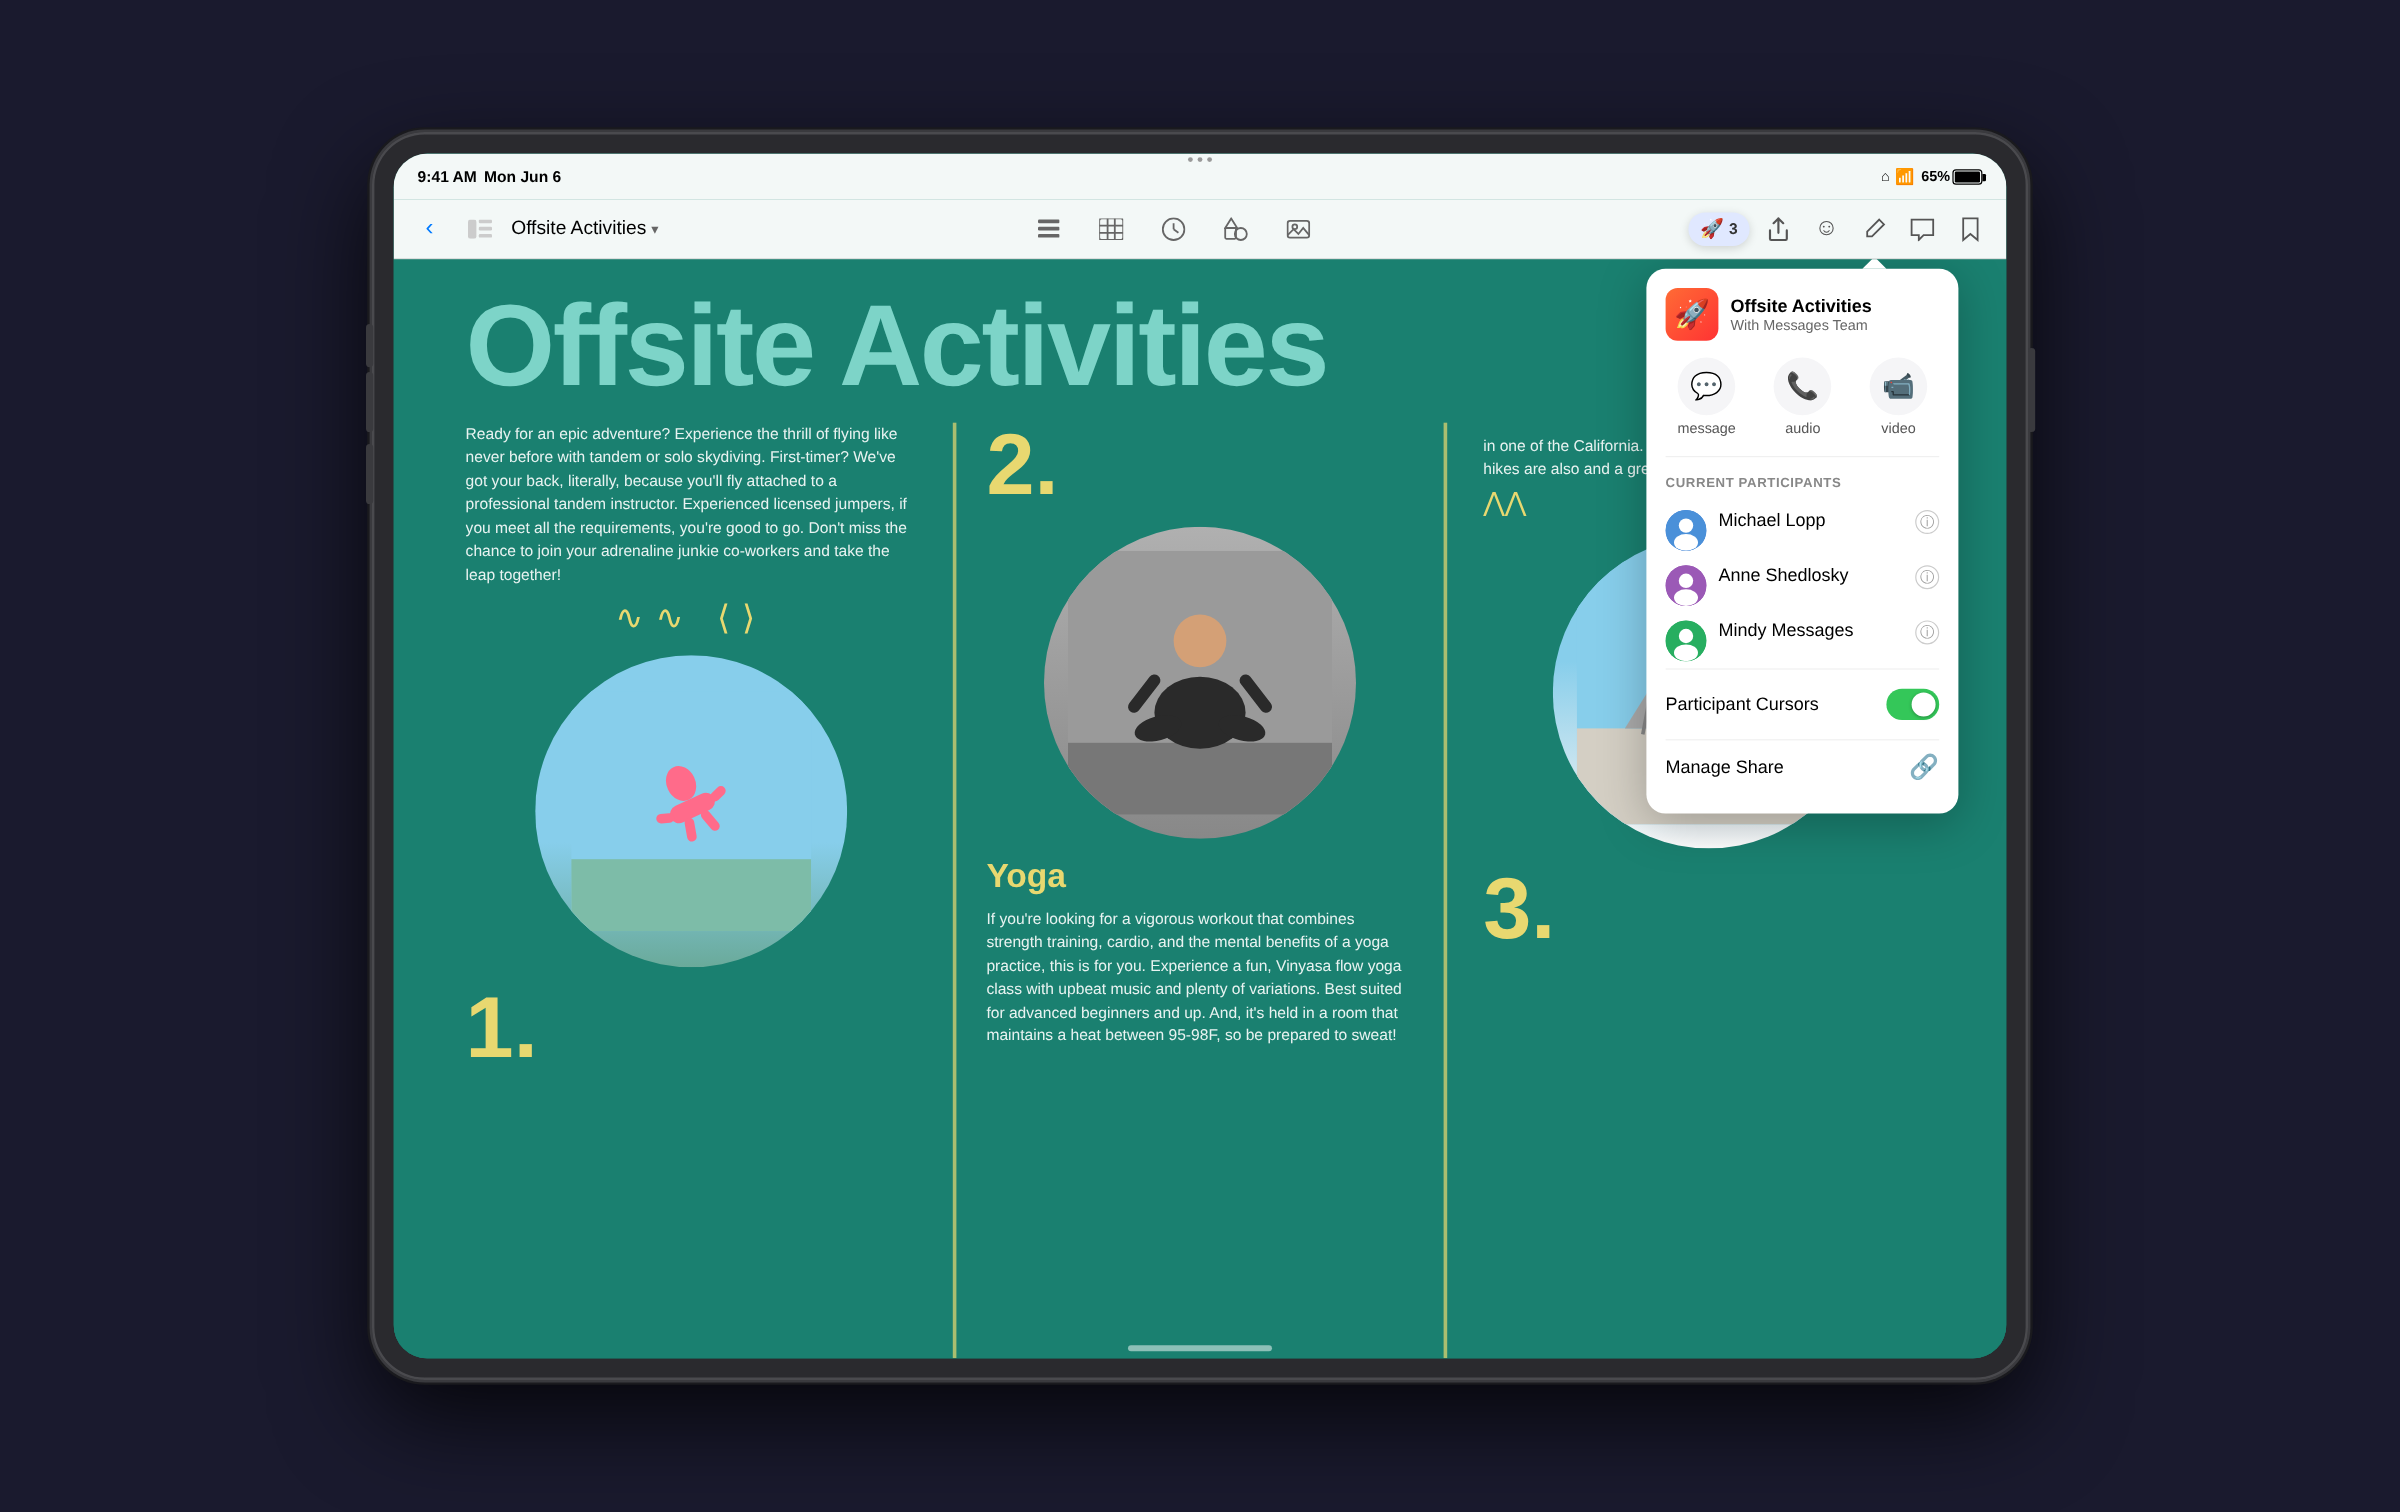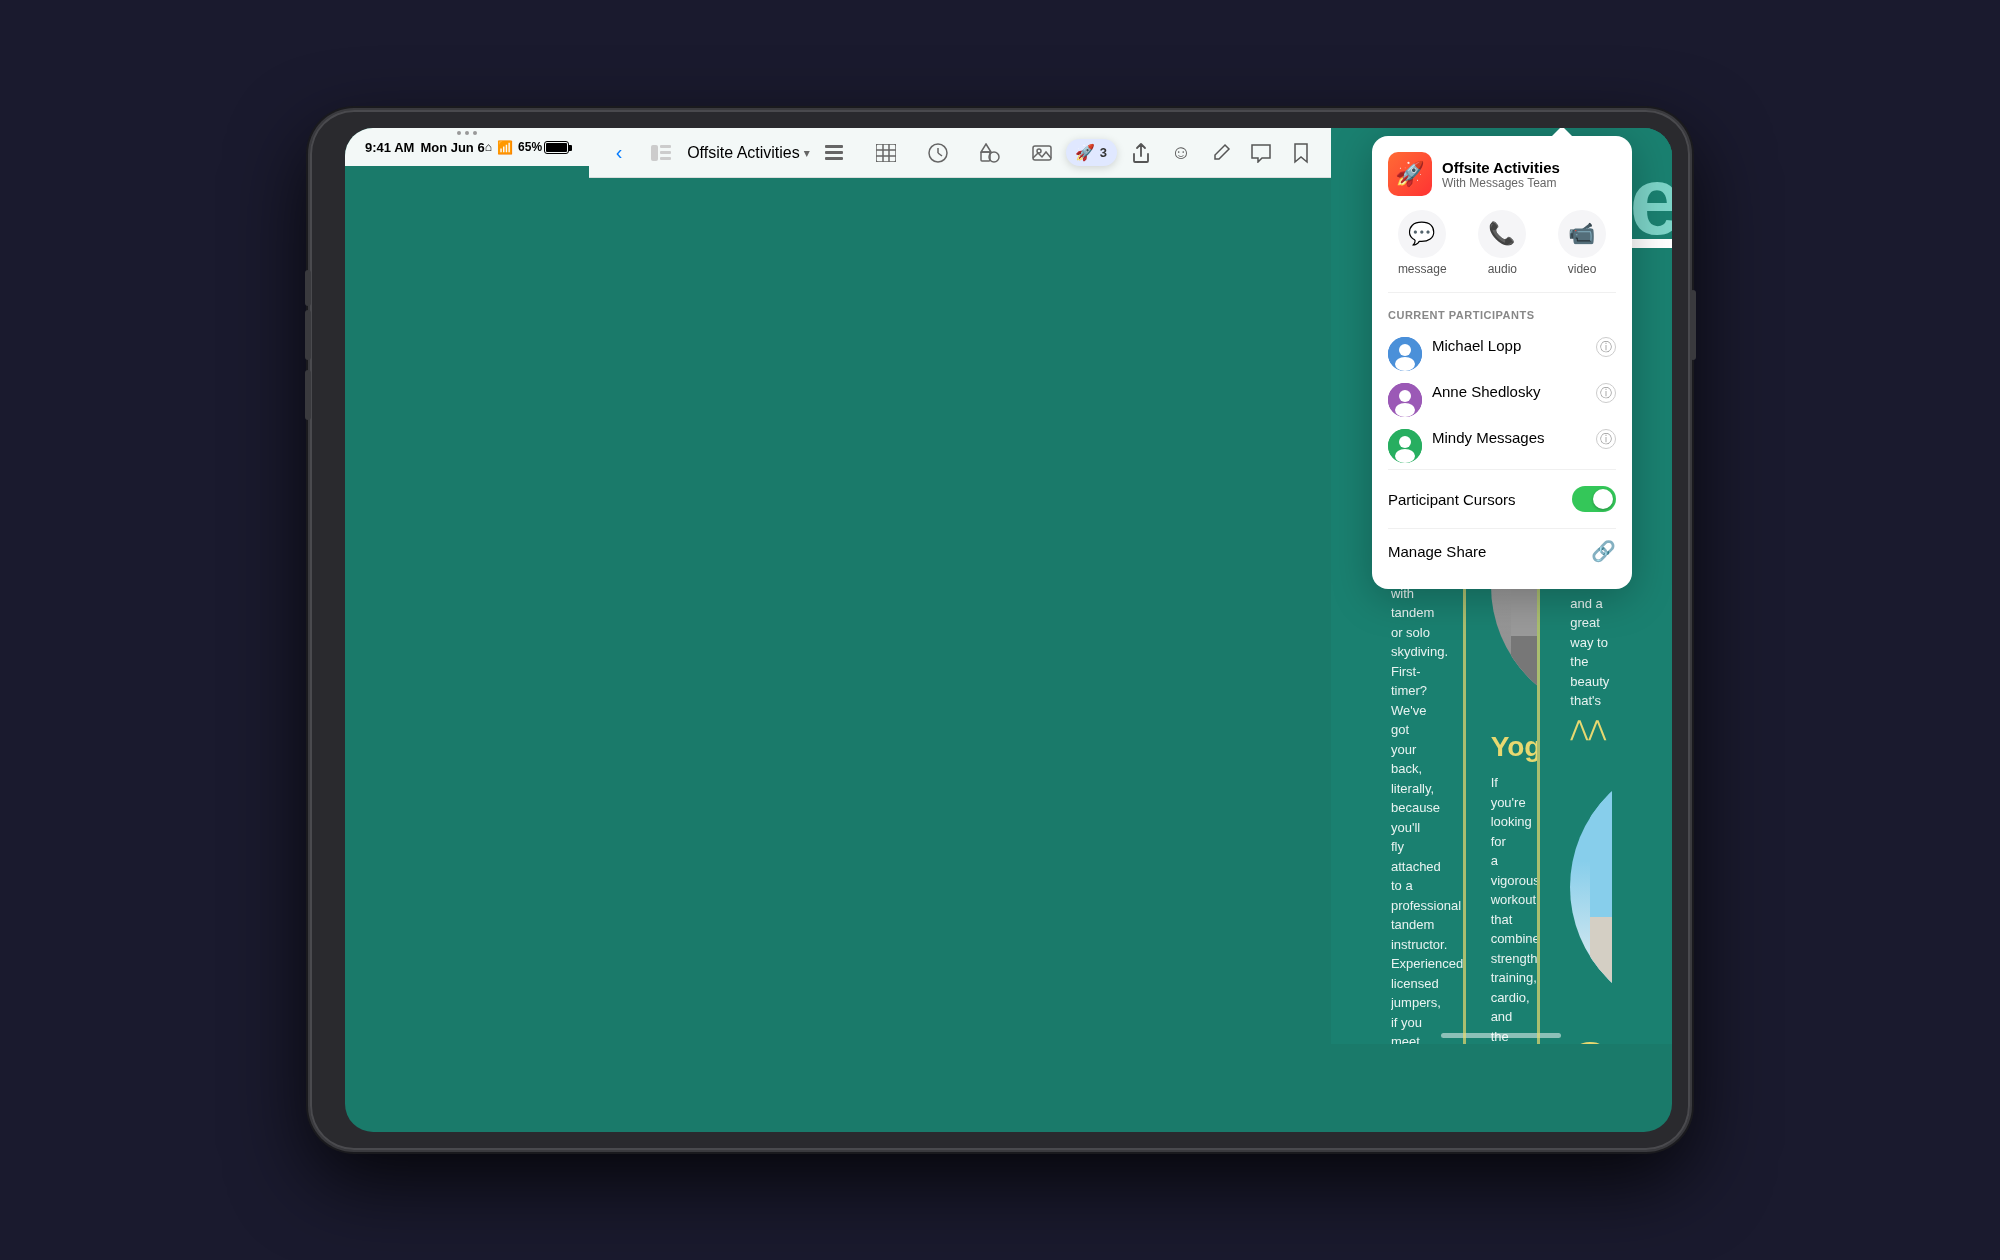--- a/index.html
+++ b/index.html
@@ -418,21 +418,21 @@
 <body>
 
 <div class="device-wrapper">
   <div class="ipad-frame">
     <div class="btn-side btn-power"></div>
     <div class="btn-side btn-vol-up"></div>
     <div class="btn-side btn-vol-dn"></div>
     <div class="btn-side btn-silent"></div>
   </div>
 
-  <div class="screen" style="display:flex; flex-direction:row;margin-left:17px;">
+  <div class="screen" style="display:flex; flex-direction:column;">
 
     <div class="status-bar">
       <div class="status-left">
         <span>9:41 AM</span>
         <span>Mon Jun 6</span>
       </div>
       <div class="dots-more">
         <div class="dot"></div>
           <div class="dot"></div>
           <div class="dot"></div>
@@ -535,21 +535,21 @@
         </div>
       </div>
     </div>
 
     <div class="content-area">
 
       <div style="position:absolute; inset:0; background:#1a8070;"></div>
 
       <div class="page-content" style="position:relative; z-index:1; height:100%; display:flex; flex-direction:column;">
 
-        <div style="display:flex; align-items:center; position:relative;text-decoration:underline;">
+        <div style="display:flex; align-items:center; position:relative;">
           <span class="main-title">Offsite Acti</span>
           <span class="main-title" style="color:#7dd4c8;">vities</span>
         </div>
 
         <div style="display:grid; grid-template-columns:1fr 3px 1fr 3px 1fr; gap:0; flex:1; overflow:hidden;">
 
           <div style="padding-right:30px; overflow:hidden;">
             <div class="activity-desc">Ready for an epic adventure? Experience the thrill of flying like never before with tandem or solo skydiving. First-timer? We've got your back, literally, because you'll fly attached to a professional tandem instructor. Experienced licensed jumpers, if you meet all the requirements, you're good to go. Don't miss the chance to join your adrenaline junkie co-workers and take the leap together!</div>
 
             <div style="position:relative; margin: 10px 0;">

